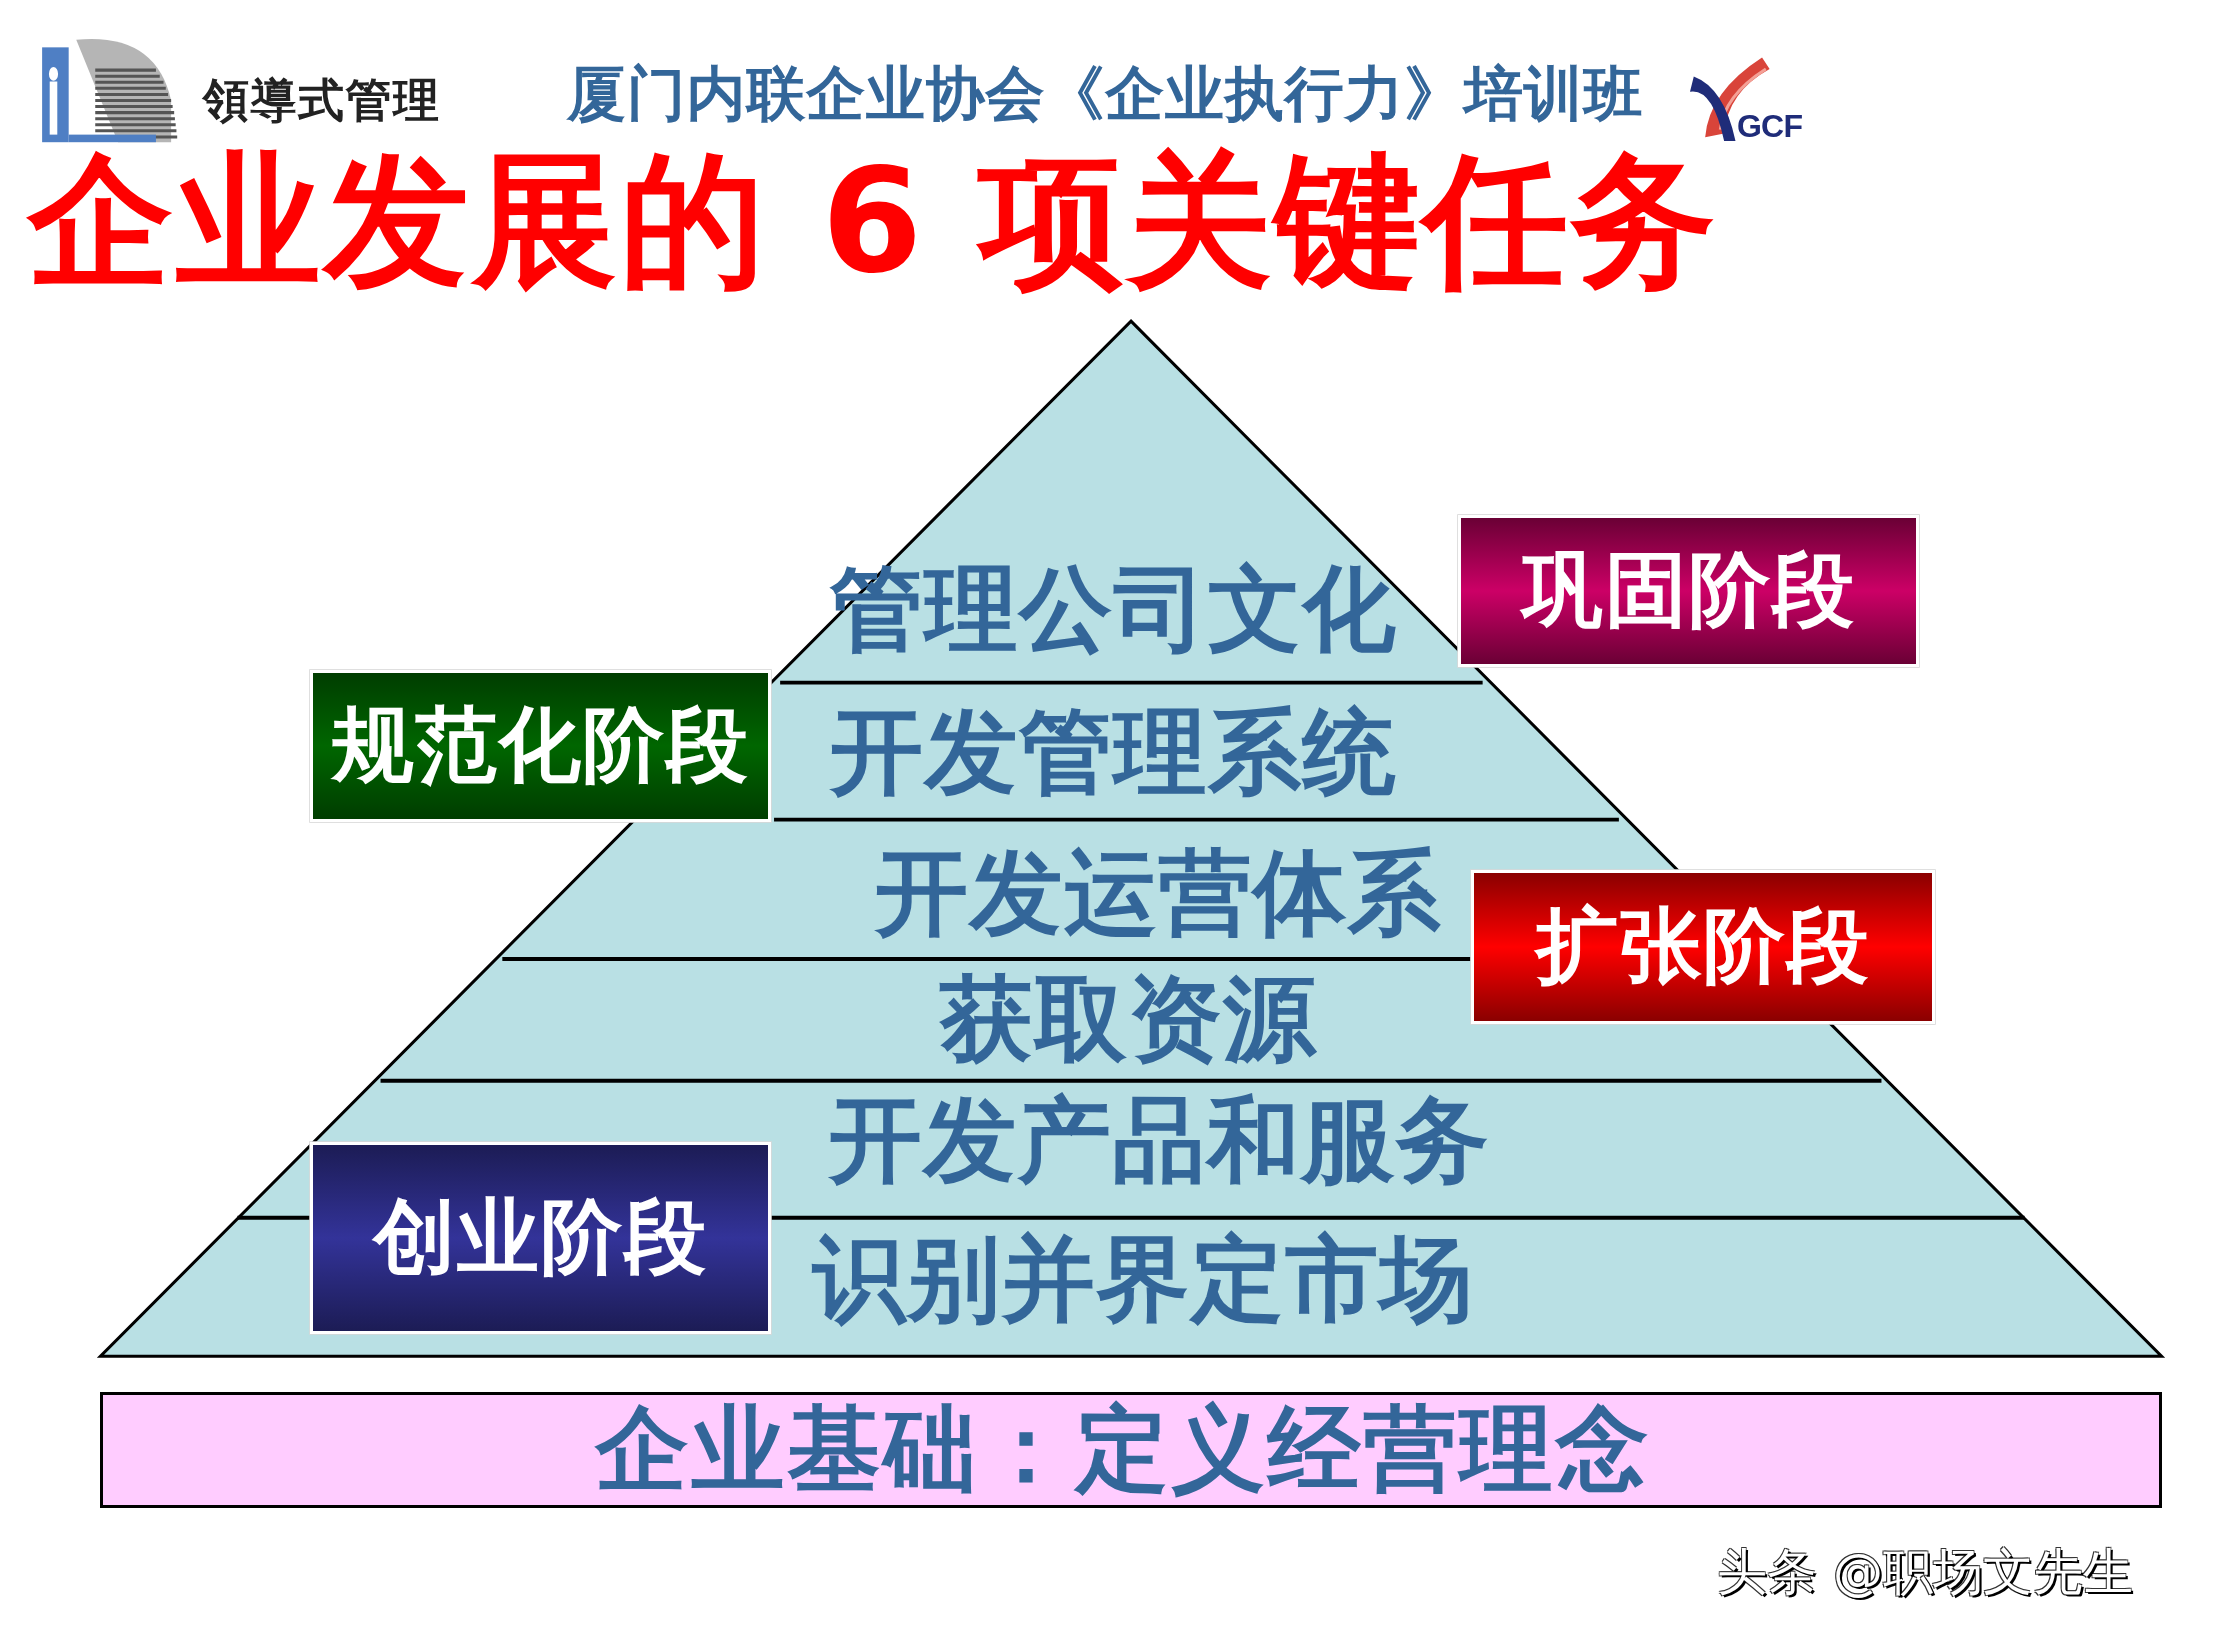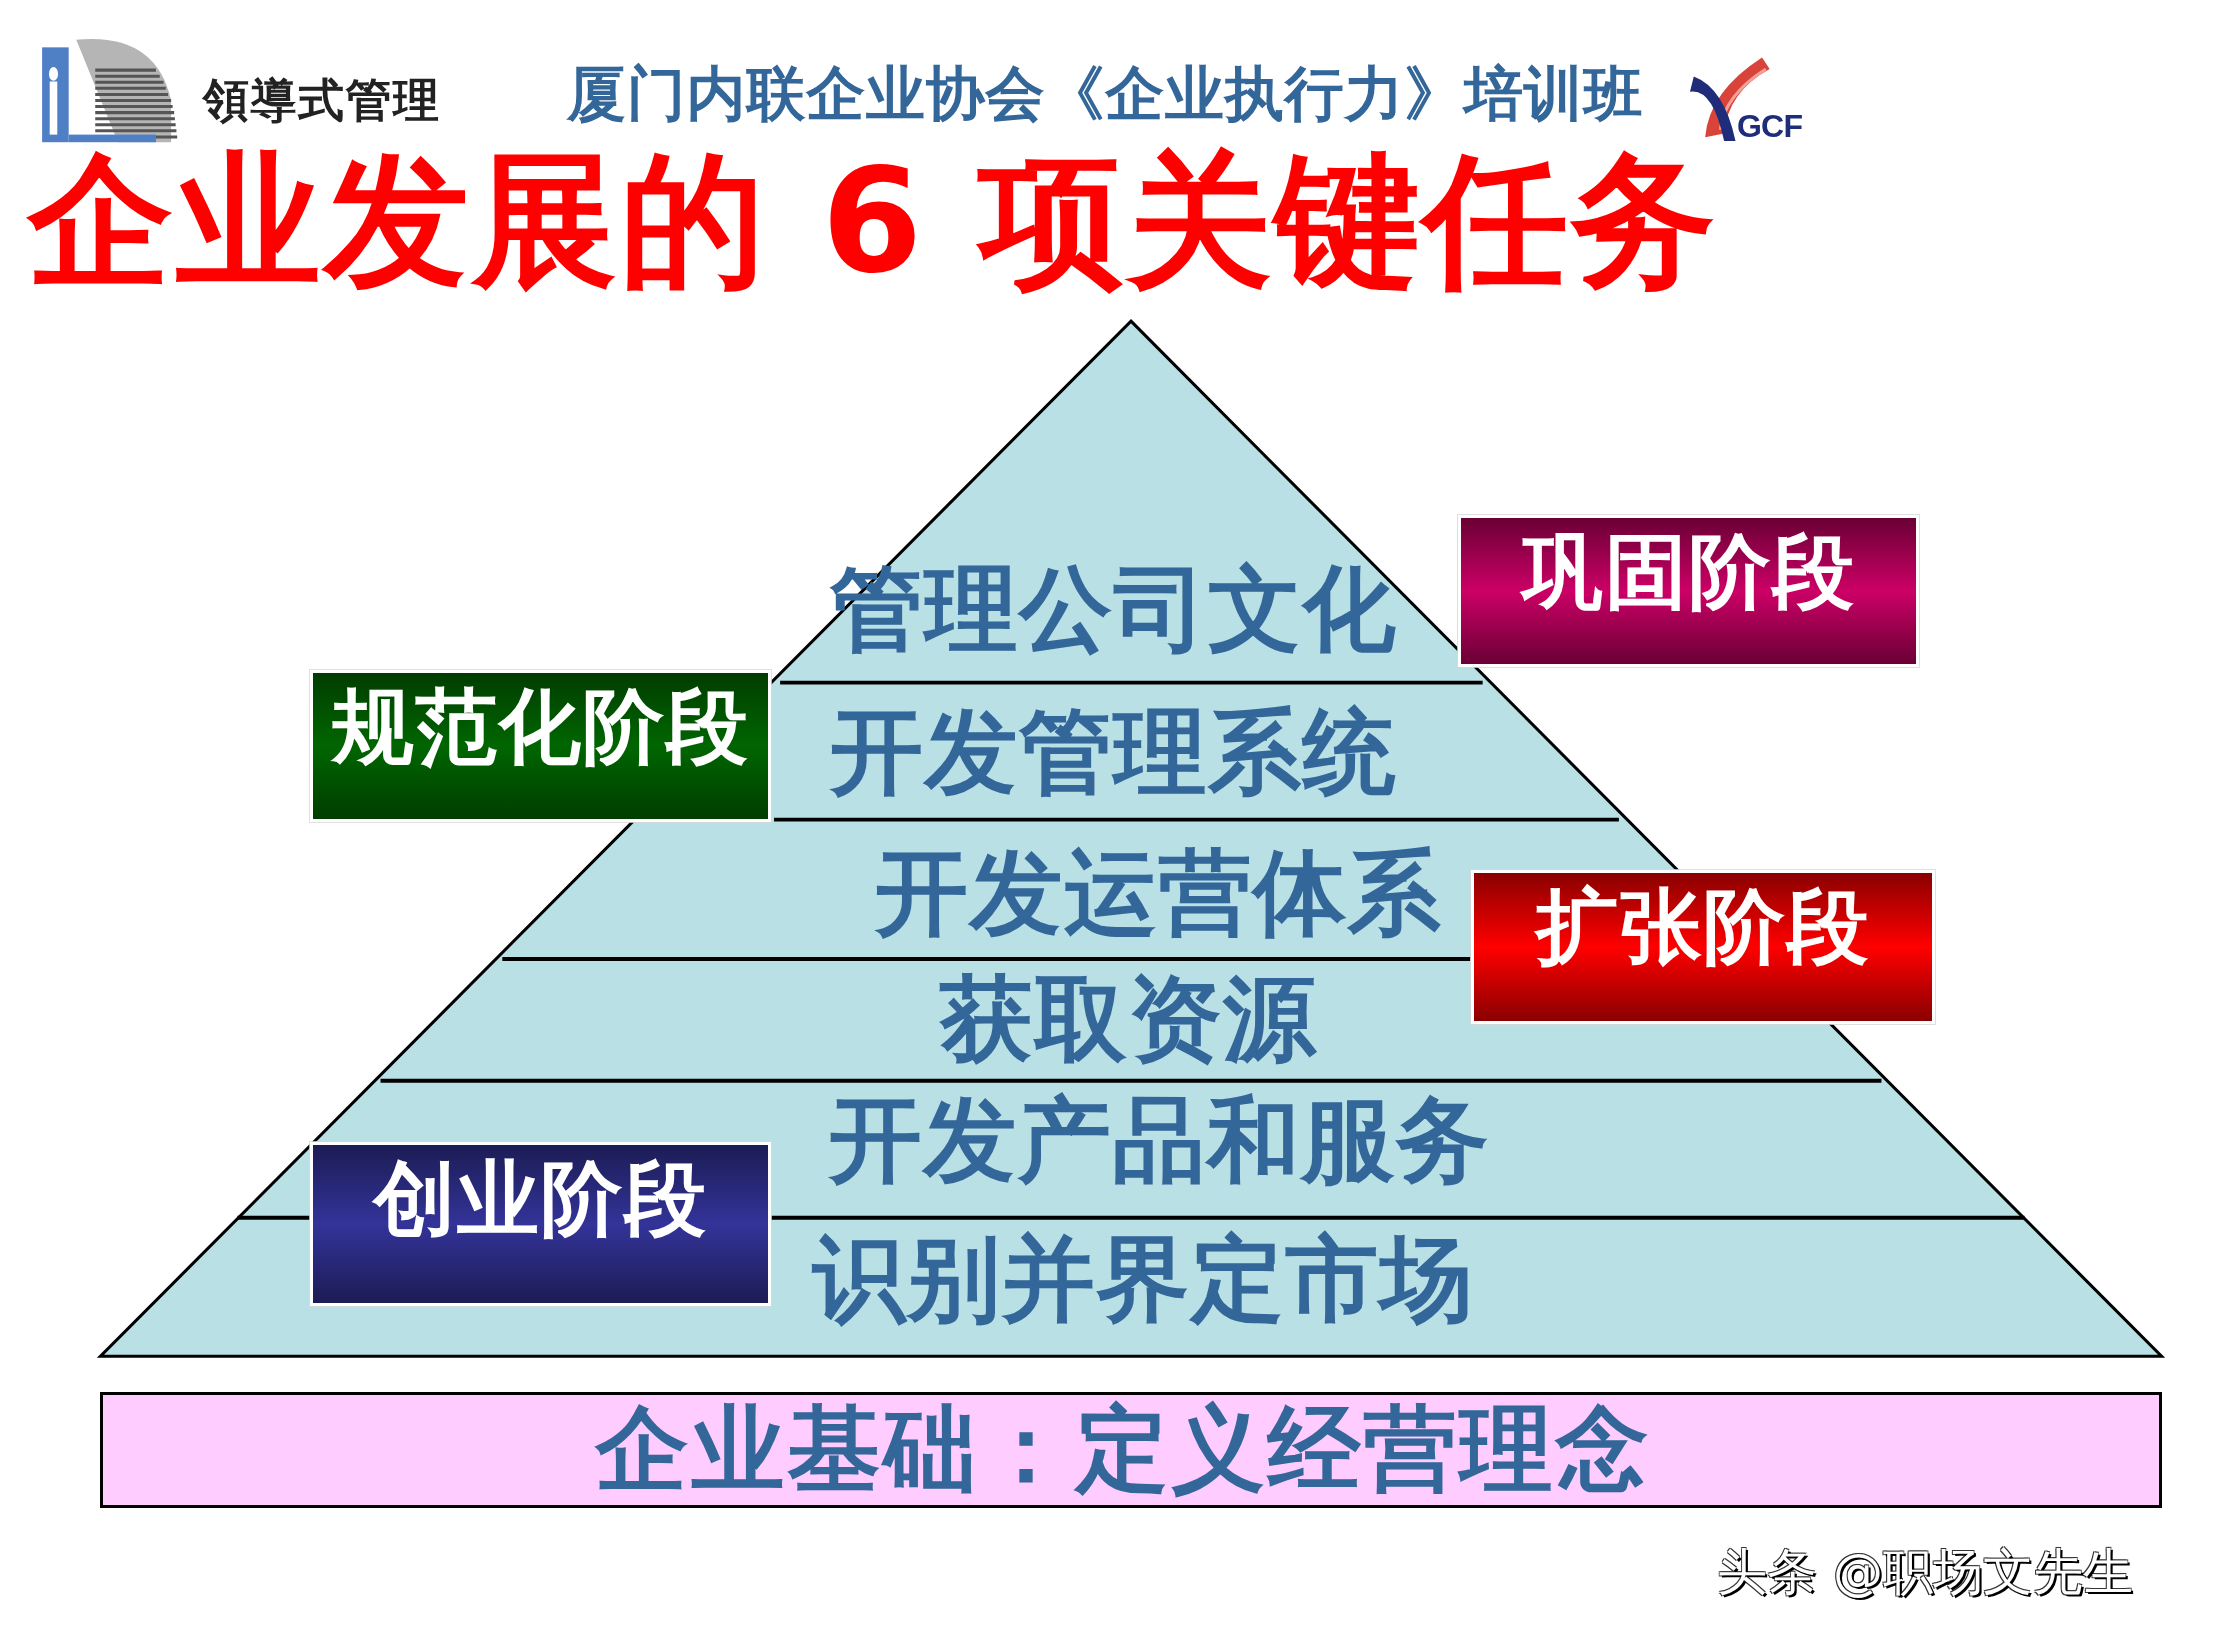--- a/index.html
+++ b/index.html
@@ -39,38 +39,38 @@
   
   .pyramid-svg { left: 0; top: 0; width: 2227px; height: 1644px; }
 
   .task {
     position: absolute; left: 0; width: 2227px; text-align: center; font-weight: bold;
     color: #336699; font-size: 93px; line-height: 1; white-space: nowrap; letter-spacing: 1.5px;
   }
 
   
   .stage {
-    position: absolute; display: flex; justify-content: center;
+    position: absolute; display: flex; align-items: center; justify-content: center;
     color: #ffffff; font-weight: bold; font-size: 82px; white-space: nowrap; letter-spacing: 1.5px;
     border: 3px solid #ffffff; box-sizing: border-box; box-shadow: 0 0 0 0.8px #d8d8d8;
   }
   .stage-consolidation {
     left: 1458px; top: 515px; width: 461px; height: 152px;
     background: linear-gradient(to bottom, #6a0035 0%, #cc0066 50%, #6a0035 100%);
   }
   .stage-standardization {
     left: 310px; top: 670px; width: 461px; height: 152px;
     background: linear-gradient(to bottom, #003d00 0%, #006600 50%, #003d00 100%);
   }
   .stage-expansion {
     left: 1471px; top: 870px; width: 464px; height: 154px;
     background: linear-gradient(to bottom, #8a0000 0%, #ff0000 50%, #8a0000 100%);
   }
   .stage-startup {
-    left: 310px; top: 1142px; width: 461px; height: 164px;
+    left: 310px; top: 1142px; width: 461px; height: 192px;
     background: linear-gradient(to bottom, #1c1c55 0%, #333399 50%, #1c1c55 100%);
   }
 
   
   .foundation {
     left: 100px; top: 1392px; width: 2062px; height: 116px; box-sizing: border-box;
     background: #ffccff; border: 3.8px solid #000000;
     display: flex; align-items: center; justify-content: center;
   }
   .foundation-text {

